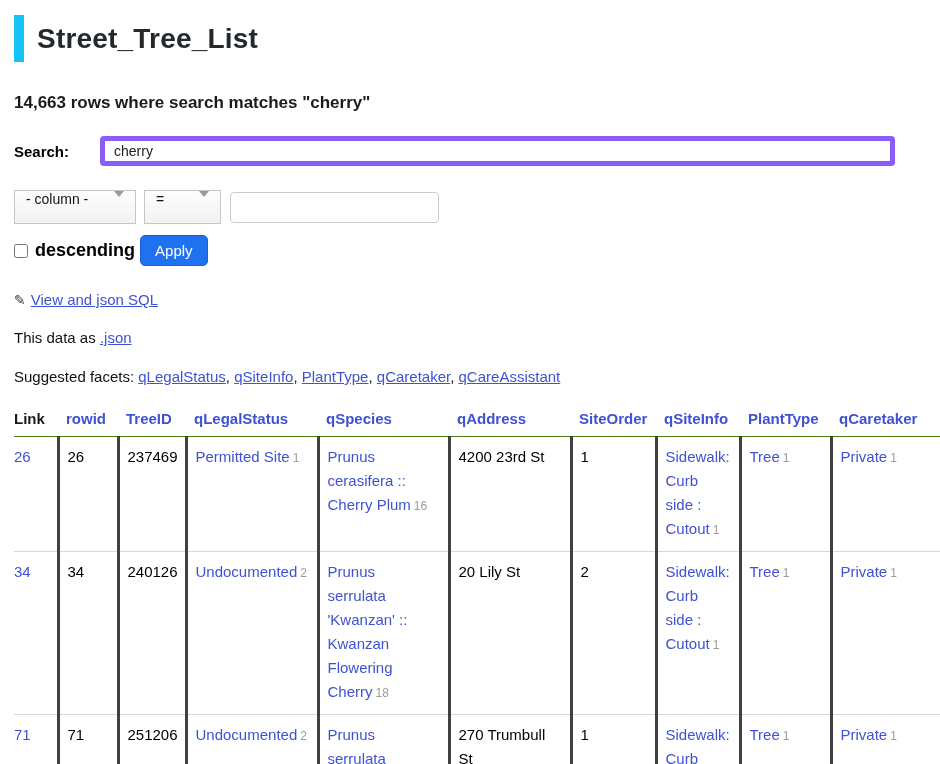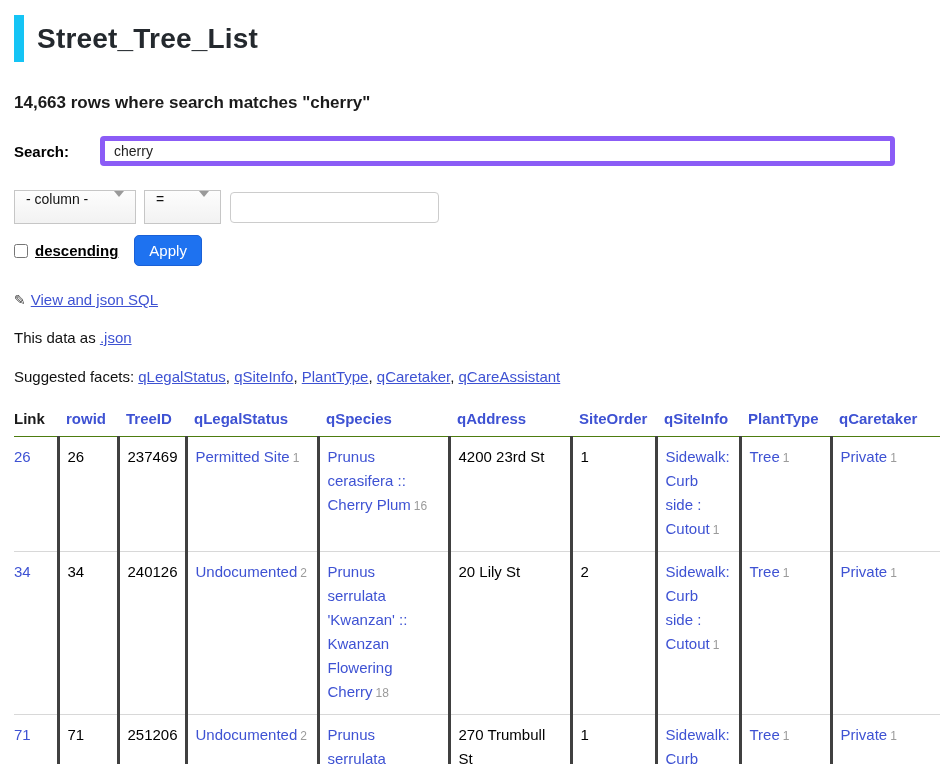--- a/index.html
+++ b/index.html
@@ -43,21 +43,21 @@
     border-top: 6px solid #9a9a9a;
   }
   .sel-column { width: 122px; margin-right: 8px; }
   .sel-op { width: 77px; margin-right: 9px; }
   .filter-value {
     width: 209px; height: 31px; border: 1px solid #ccc; border-radius: 4px;
     padding: 0 8px; font-size: 14px; font-family: inherit; outline: none;
   }
   .sel-sort { width: 122px; margin-right: 13px; }
   .desc-check { width: 14px; height: 14px; margin-right: 7px; accent-color: #1e72f0; }
-  .desc-label { font-weight: 700; font-size: 15px; margin-right: 16px; text-decoration: underline; }
+  .desc-label { font-weight: 700; font-size: 18px; margin-right: 5px; }
   .apply-btn {
     background: #1e72f0; color: #fff; border: 1px solid #1a60d6; border-radius: 5px;
     font-size: 15px; font-family: inherit; padding: 6px 14px; cursor: pointer;
   }
 
   
   .sql-line { margin-top: 25px; font-size: 15px; }
   .pencil { color: #3d3d3d; margin-right: 5px; font-size: 14px; }
   .json-line { margin-top: 21px; font-size: 15px; color: #111; }
   .facets-line { margin-top: 22px; font-size: 15px; color: #111; }

